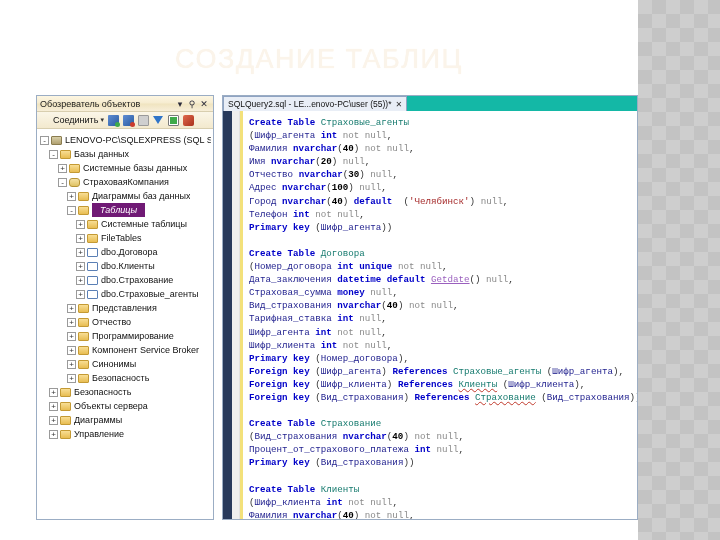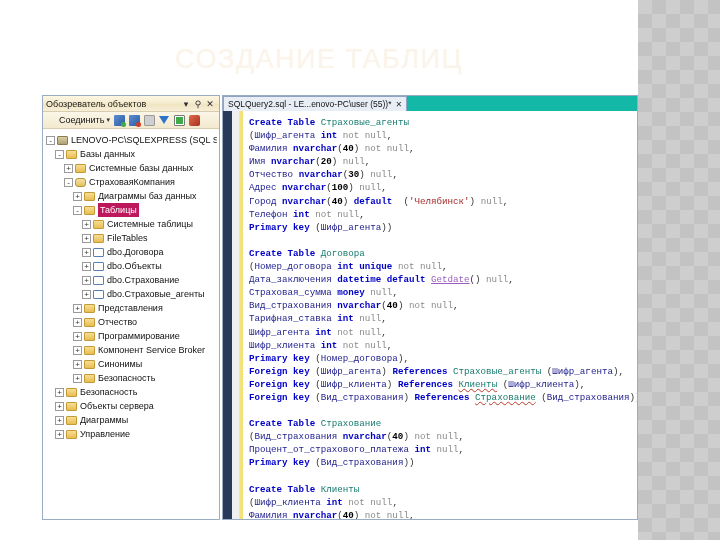--- a/index.html
+++ b/index.html
@@ -27,21 +27,21 @@
     position:absolute; left:0; top:44px; width:638px;
     text-align:center;
     font-size:27px; letter-spacing:1.5px; font-weight:normal;
     color:#fbf4ea;
     text-shadow:0 0 1px #f7efe2;
     white-space:nowrap;
   }
 
   
   #object-explorer{
-    position:absolute; left:42px; top:95px; width:178px; height:425px;
+    position:absolute; left:36px; top:95px; width:178px; height:425px;
     background:#ffffff;
     border:1px solid #9badc4;
     display:flex; flex-direction:column;
     font-size:9px; color:#19191e;
   }
   .oe-header{
     height:16px; flex:0 0 16px;
     background:linear-gradient(to bottom,#fdf6e2 0%, #f6ecd0 48%, #f0e4bf 52%, #f7eed8 100%);
     border-bottom:1px solid #d8ceaf;
     display:flex; align-items:center; padding:0 3px;
@@ -76,21 +76,21 @@
   .node .exp{
     width:9px; height:9px; margin-right:2px; flex:0 0 9px;
     border:1px solid #9a9a9a; background:#fff; color:#333;
     font-size:8px; line-height:7px; text-align:center; font-family:"Liberation Sans",sans-serif;
   }
   .node .ico{ width:11px;height:9px;margin-right:3px;flex:0 0 11px; border-radius:1px; }
   .ico.server{ background:linear-gradient(to bottom,#d8cfa8,#b0a070); border:1px solid #8a7c4f;}
   .ico.folder{ background:linear-gradient(to bottom,#f8de95,#e8bd52); border:1px solid #c49a34;}
   .ico.db{ background:linear-gradient(to bottom,#f5e2a5,#e0c363); border:1px solid #b79436; border-radius:3px;}
   .ico.table{ background:#ffffff; border:1px solid #5a7fb5;}
-  .node.selected .lbl{ background:#be185d; color:#ffffff; padding:0 2px;}
+  .node.selected .lbl{ background:#701a75; color:#ffffff; padding:0 8px;font-style:italic;}
   .lbl{ overflow:hidden; text-overflow:clip;}
 
   
   #query-panel{
     position:absolute; left:222px; top:95px; width:416px; height:425px;
     background:#ffffff;
     border:1px solid #9badc4;
     display:flex; flex-direction:column;
     overflow:hidden;
   }
@@ -195,21 +195,21 @@
         <span class="lbl">FileTables</span>
       </div>
       <div class="node" style="padding-left: 36px;">
         <span class="exp">+</span>
         <span class="ico table"></span>
         <span class="lbl">dbo.Договора</span>
       </div>
       <div class="node" style="padding-left: 36px;">
         <span class="exp">+</span>
         <span class="ico table"></span>
-        <span class="lbl">dbo.Объекты</span>
+        <span class="lbl">dbo.Клиенты</span>
       </div>
       <div class="node" style="padding-left: 36px;">
         <span class="exp">+</span>
         <span class="ico table"></span>
         <span class="lbl">dbo.Страхование</span>
       </div>
       <div class="node" style="padding-left: 36px;">
         <span class="exp">+</span>
         <span class="ico table"></span>
         <span class="lbl">dbo.Страховые_агенты</span>

